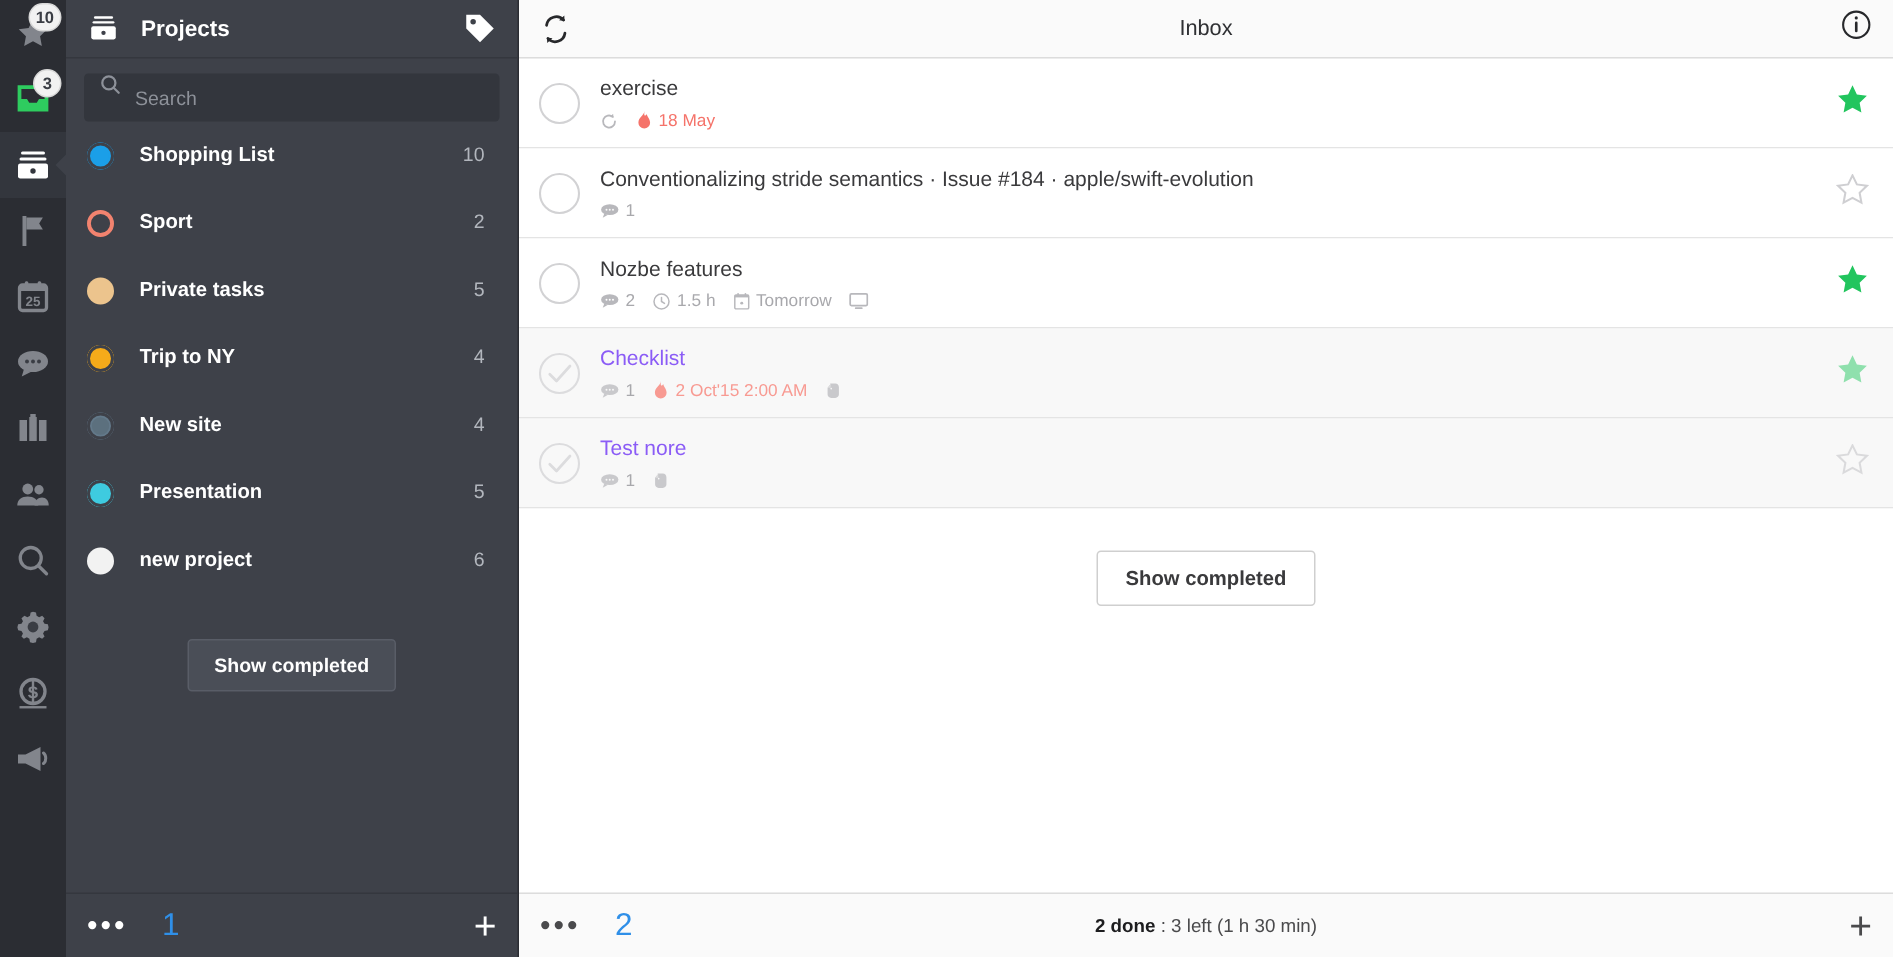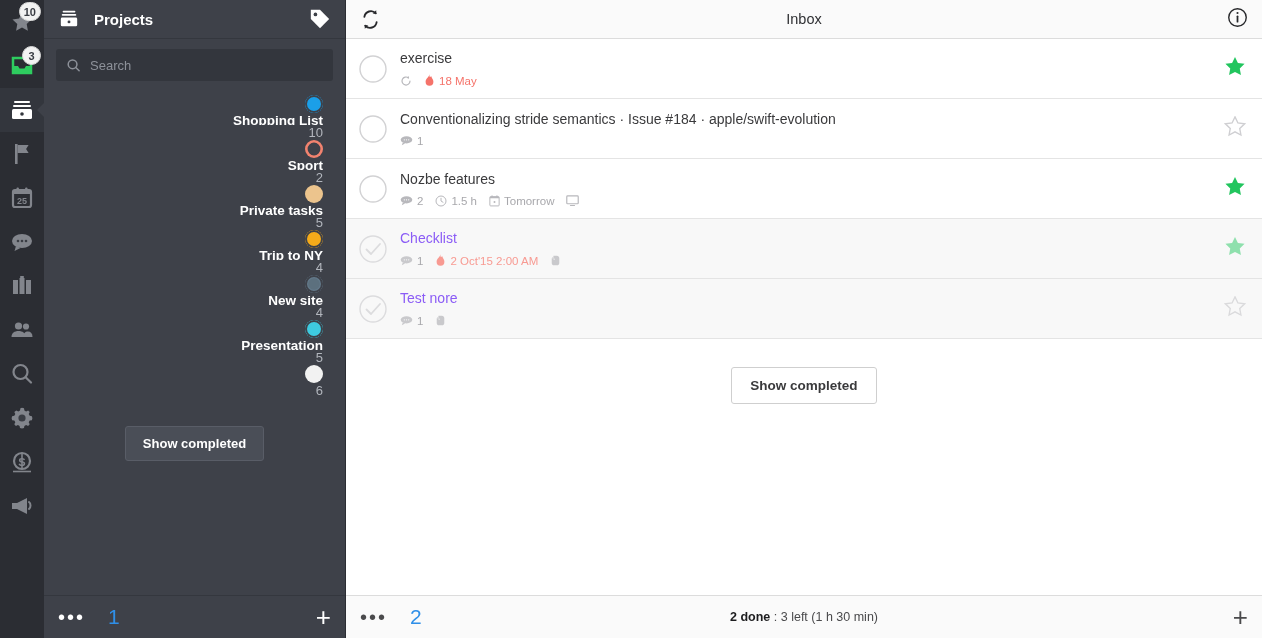--- a/index.html
+++ b/index.html
@@ -63,36 +63,35 @@
     border-bottom: 1px solid #34373e;
     flex: 0 0 39px;
   }
   .sidebar-header .title {
     color: #ffffff; font-size: 15px; font-weight: bold;
     margin-left: 14px; flex: 1;
   }
   .search-wrap { padding: 10px 12px 6px 12px; }
   .search-box {
     height: 32px; background: #33363d; border-radius: 3px;
-    display: flex; align-items: center; padding: 0 10px;
+    display: flex; padding: 0 10px;
   }
   .search-box input {
     background: transparent; border: none; outline: none;
     color: #c9ccd2; font-size: 13px;
     font-family: "Liberation Sans", sans-serif;
     margin-left: 9px; flex: 1;
   }
   .search-box input::placeholder { color: #8d9199; }
 
   .project-list { padding-top: 8px; }
   .project-row {
     height: 45px;
-    display: flex; align-items: flex-end;
+    display: flex; align-items: flex-start;
     padding: 0 22px 0 14px;
-    flex-direction: column;
   }
   .dot { width: 18px; height: 18px; border-radius: 50%; flex: 0 0 18px; }
   .project-name {
     color: #ffffff; font-size: 13.5px; font-weight: bold;
     margin-left: 17px; flex: 1;
     white-space: nowrap; overflow: hidden; text-overflow: ellipsis;
   }
   .project-count { color: #b2b6bd; font-size: 13px; }
 
   .sidebar-show-completed-wrap {
@@ -347,20 +346,21 @@
         <span class="project-name">New site</span>
         <span class="project-count">4</span>
       </div>
       <div class="project-row">
         <span class="dot" style="background:#3ecbe0;box-shadow:0 0 0 2px #3e4149 inset,0 0 0 3.5px #3ecbe0 inset;"></span>
         <span class="project-name">Presentation</span>
         <span class="project-count">5</span>
       </div>
       <div class="project-row">
         <span class="dot" style="background:#f2f2f2;"></span>
+        <span class="project-name">new project</span>
         <span class="project-count">6</span>
       </div>
     </div>
 
     <div class="sidebar-show-completed-wrap">
       <button class="btn-dark">Show completed</button>
     </div>
 
     <div class="sidebar-footer">
       <span class="dots-menu">•••</span>

